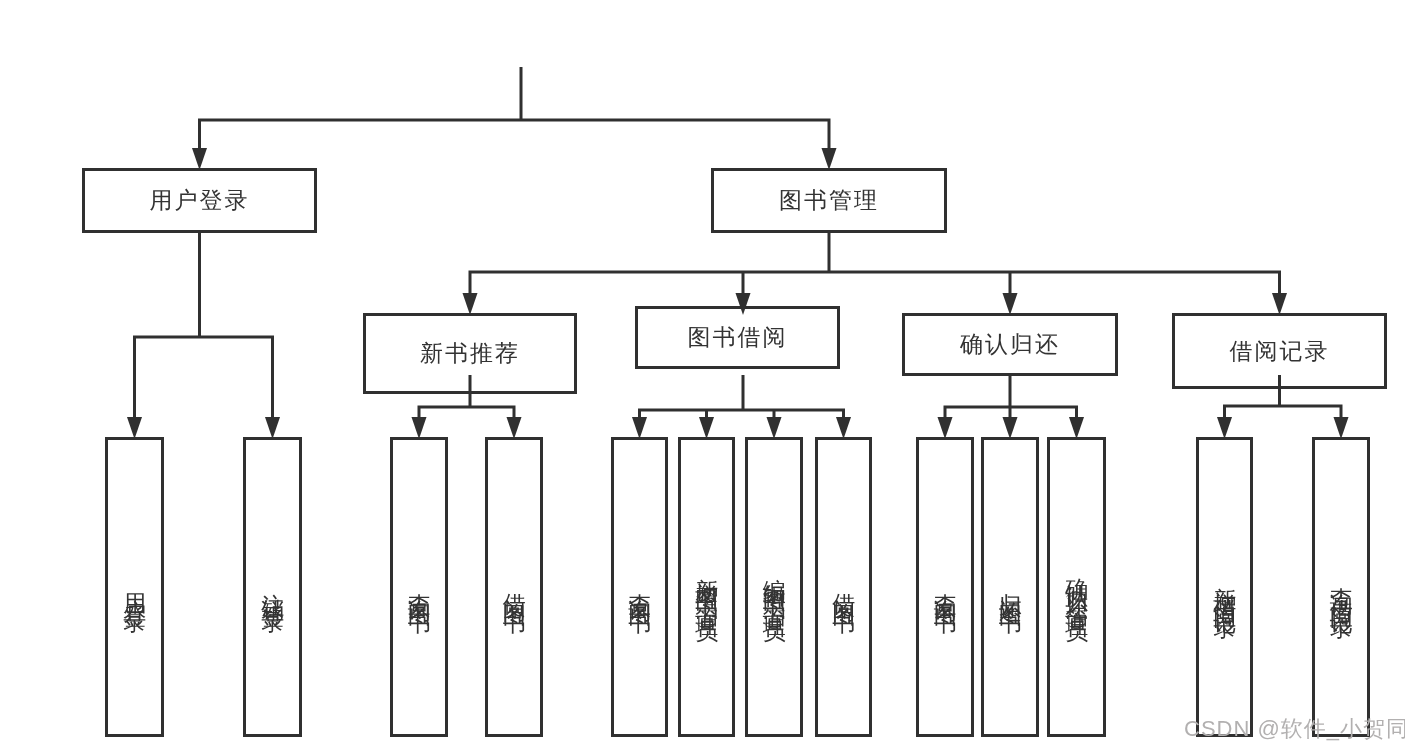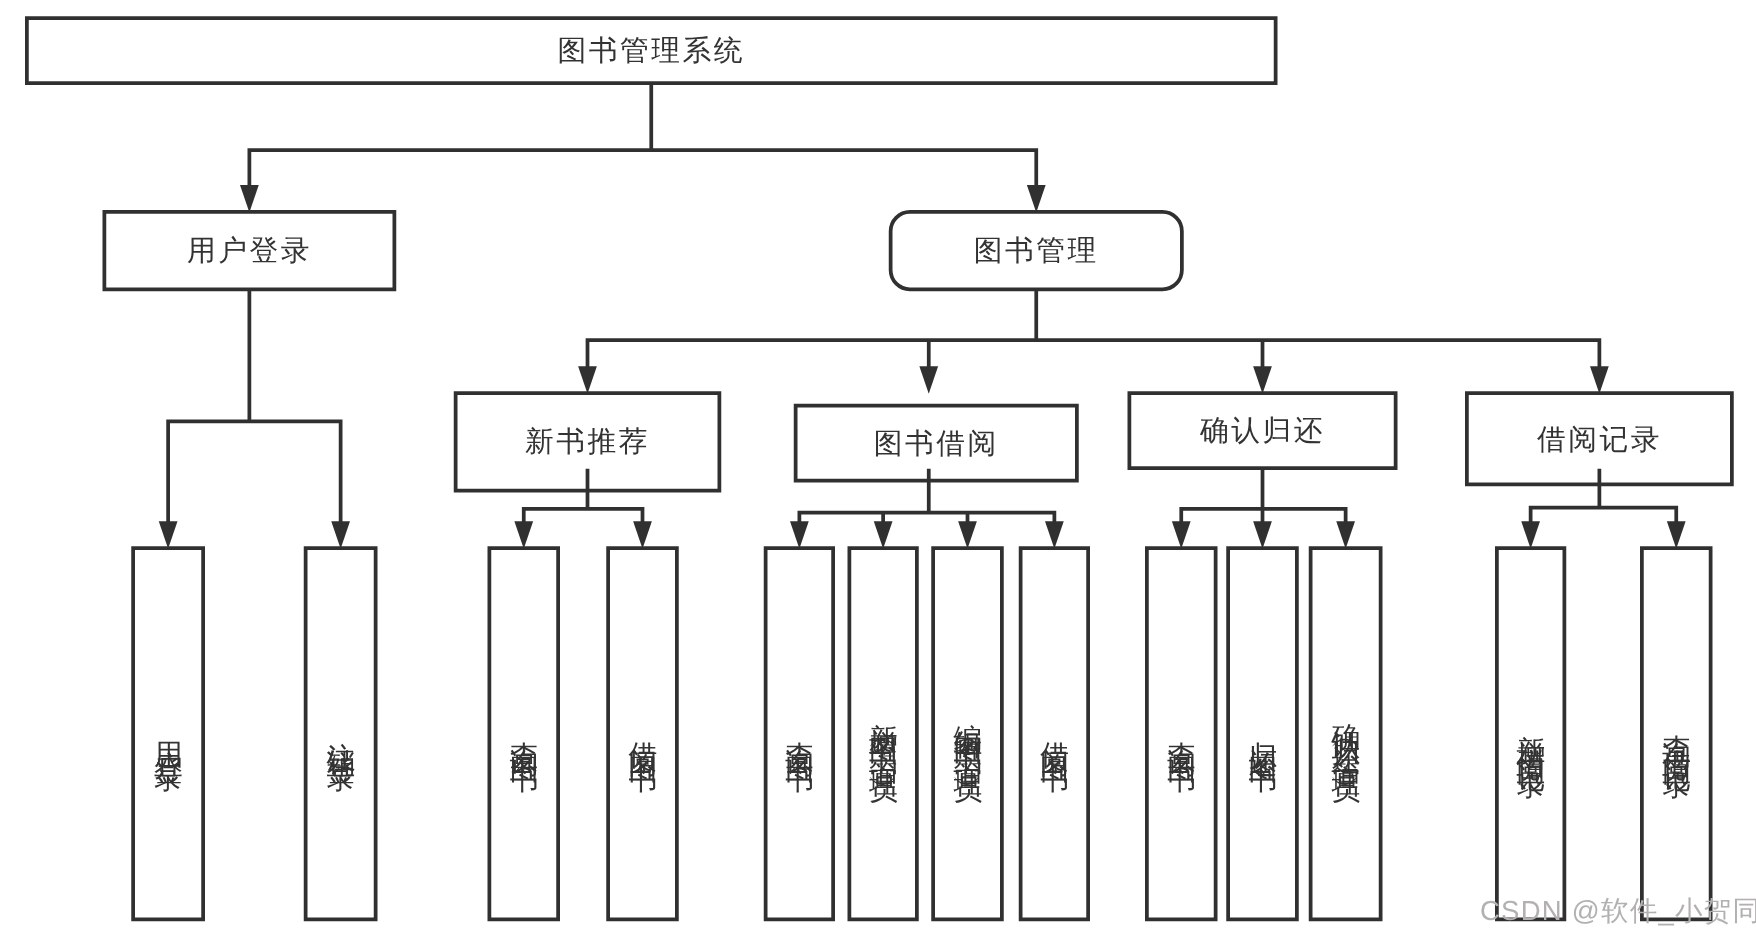--- a/index.html
+++ b/index.html
@@ -55,25 +55,24 @@
     letter-spacing:1px;
     color:var(--wm);
     white-space:nowrap;
   }
 </style>
 </head>
 <body>
 
 <div class="canvas">
   <div class="nodes-layer">
-      <div class="node h" style="left: 20px; top: 13px; width: 1002px; height: 55px;">图书管理系统</div>
       <div class="node h" style="left: 82px; top: 168px; width: 235px; height: 65px;">用户登录</div>
-      <div class="node h" style="left: 711px; top: 168px; width: 236px; height: 65px; border-radius: 17px;">图书管理</div>
+      <div class="node h" style="left: 711px; top: 168px; width: 236px; height: 65px;">图书管理</div>
       <div class="node h" style="left: 363px; top: 313px; width: 214px; height: 81px;">新书推荐</div>
-      <div class="node h" style="left: 635px; top: 323px; width: 228px; height: 63px; font-family: Liberation Serif, serif;">图书借阅</div>
+      <div class="node h" style="left: 635px; top: 306px; width: 205px; height: 63px; font-family: Liberation Serif, serif;">图书借阅</div>
       <div class="node h" style="left: 902px; top: 313px; width: 216px; height: 63px;">确认归还</div>
       <div class="node h" style="left: 1172px; top: 313px; width: 215px; height: 76px;">借阅记录</div>
       <div class="node v" style="left: 105px; top: 437px; width: 59px; height: 300px;">用户登录</div>
       <div class="node v" style="left: 243px; top: 437px; width: 59px; height: 300px;">注销登录</div>
       <div class="node v" style="left: 390px; top: 437px; width: 58px; height: 300px;">查询图书</div>
       <div class="node v" style="left: 485px; top: 437px; width: 58px; height: 300px;">借阅图书</div>
       <div class="node v" style="left: 611px; top: 437px; width: 57px; height: 300px;">查询图书</div>
       <div class="node v" style="left: 678px; top: 437px; width: 57px; height: 300px;">新增图书（管理员）</div>
       <div class="node v" style="left: 745px; top: 437px; width: 58px; height: 300px;">编辑图书（管理员）</div>
       <div class="node v" style="left: 815px; top: 437px; width: 57px; height: 300px;">借阅图书</div>

